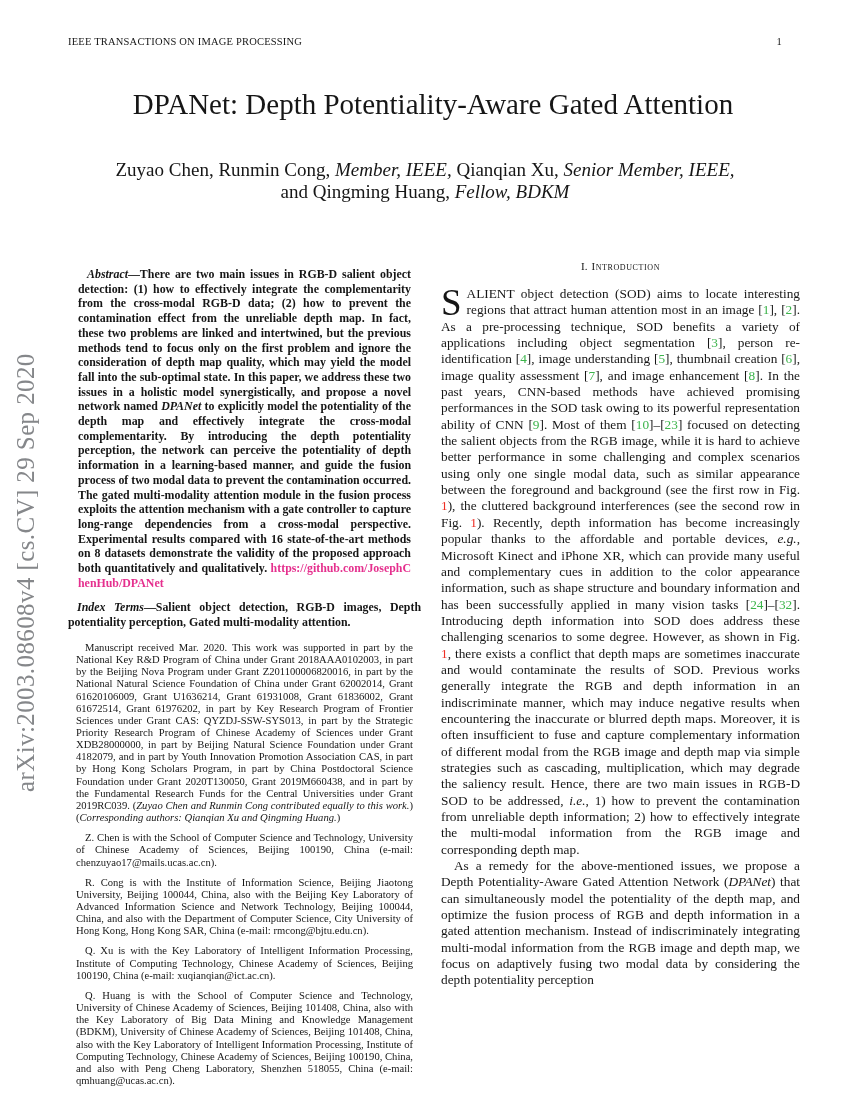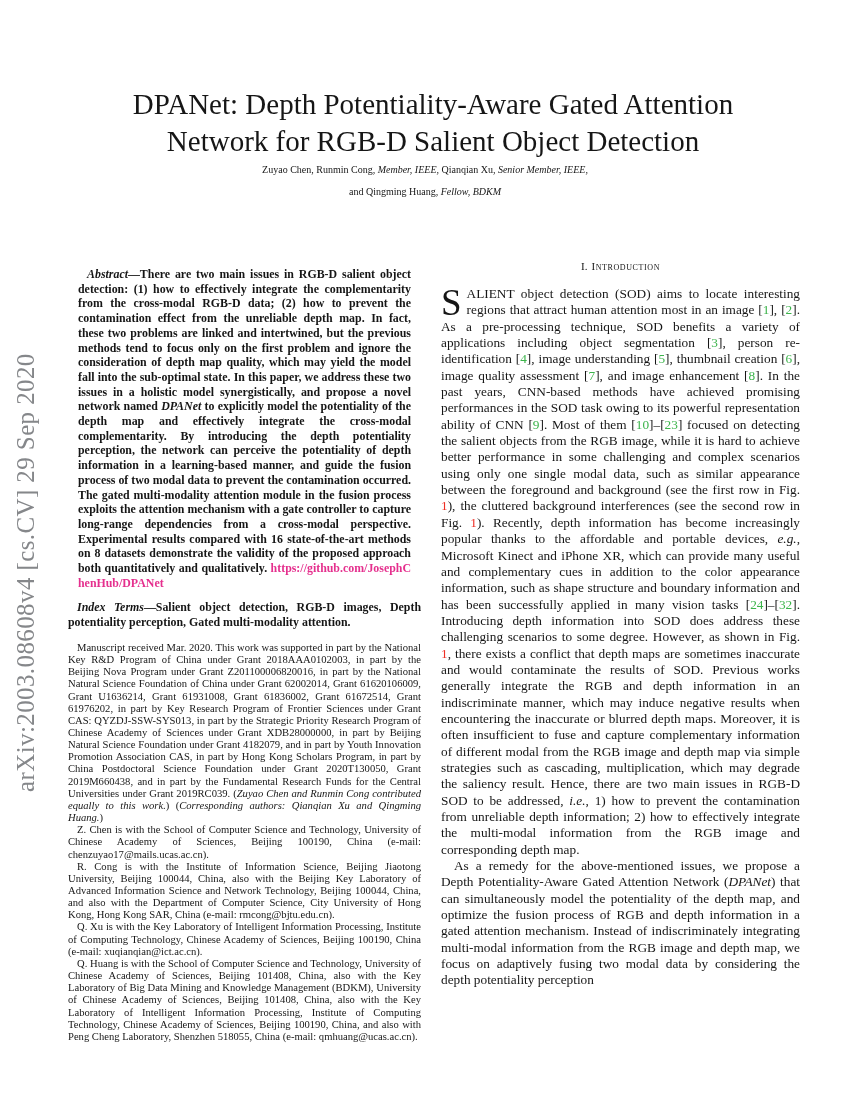--- a/index.html
+++ b/index.html
@@ -25,66 +25,69 @@
   }
   
   .title {
     position:absolute; top:78px; left:60px; width:730px; margin:8px;
     text-align:center; font-weight:normal;
     font-size:29px; line-height:37px;
   }
   .title span { display:block; }
   .authors {
     position:absolute; top:159px; left:60px; width:730px;
-    text-align:center; font-size:10px; line-height:21.5px;
+    text-align:center; font-size:19px; line-height:21.5px;
   }
   
   .col { position:absolute; top:257px; text-align:justify; }
   .col-left  { left:68px;  width:353px; }
   .col-right { left:441px; width:359px; }
 
   .abstract {
     margin:10px; font-weight:bold; font-size:11.9px; line-height:14.7px;
     text-indent:9px;
   }
   .ab-label { font-style:italic; }
   .url { color:var(--url-color,#e5308e); font-weight:bold; text-decoration:none; cursor:pointer; word-break:break-all; }
   .index-terms {
     margin:10px 0 0 0; font-weight:bold; font-size:11.9px; line-height:14.7px;
     text-indent:9px;
   }
   .it-label { font-style:italic;margin-top:32px; }
   .footnotes { margin-top:12px; font-size:10.6px; line-height:12.15px; }
-  .footnotes p { margin:0; text-indent:9px; }
+  .footnotes p { margin:8px; text-indent:9px; }
 
   .section-heading {
     margin:3px 0 14px 0; text-align:center; font-weight:normal;
     font-size:11px;
   }
   .sc { font-variant:small-caps; letter-spacing:0.6px; margin-left:4px; }
   .body-par { margin:0; font-size:13.3px; line-height:16.35px; }
   .body-par.indent { text-indent:13px; }
   .dropcap {
     float:left; font-size:37px; line-height:29px; padding:2px 5px 0 0;
   }
   .seg-i { font-style:italic; }
   .seg-cite { color:var(--cite-color,#3cb44b); }
   .seg-fig { color:var(--fig-color,#ee2e24); }
 </style>
 </head>
 <body>
 
 <div class="page">
 
+  <div class="running-header">
+    <span>IEEE TRANSACTIONS ON IMAGE PROCESSING</span>
+    <span>1</span>
+  </div>
 
   <div class="arxiv">arXiv:2003.08608v4 [cs.CV] 29 Sep 2020</div>
 
   <h1 class="title">
     <span>DPANet: Depth Potentiality-Aware Gated Attention</span>
-    <span>Network for RGB-D Salient Object Detection</span>
   </h1>
 
   <div class="authors">
     <div><span>Zuyao Chen, Runmin Cong, </span><span class="seg-i">Member, IEEE,</span><span> Qianqian Xu, </span><span class="seg-i">Senior Member, IEEE,</span></div>
     <div><span>and Qingming Huang, </span><span class="seg-i">Fellow, BDKM</span></div>
   </div>
 
   <div class="col col-left">
     <p class="abstract"><span class="ab-label">Abstract</span><span><span>—There are two main issues in RGB-D salient object detection: (1) how to effectively integrate the complementarity from the cross-modal RGB-D data; (2) how to prevent the contamination effect from the unreliable depth map. In fact, these two problems are linked and intertwined, but the previous methods tend to focus only on the first problem and ignore the consideration of depth map quality, which may yield the model fall into the sub-optimal state. In this paper, we address these two issues in a holistic model synergistically, and propose a novel network named </span><span class="seg-i">DPANet</span><span> to explicitly model the potentiality of the depth map and effectively integrate the cross-modal complementarity. By introducing the depth potentiality perception, the network can perceive the potentiality of depth information in a learning-based manner, and guide the fusion process of two modal data to prevent the contamination occurred. The gated multi-modality attention module in the fusion process exploits the attention mechanism with a gate controller to capture long-range dependencies from a cross-modal perspective. Experimental results compared with 16 state-of-the-art methods on 8 datasets demonstrate the validity of the proposed approach both quantitatively and qualitatively. </span></span><a class="url">https://github.com/JosephChenHub/DPANet</a></p>
 

